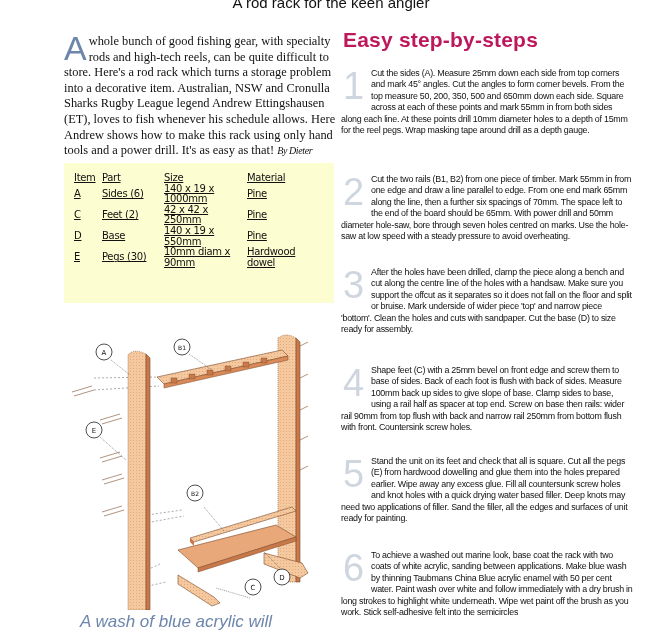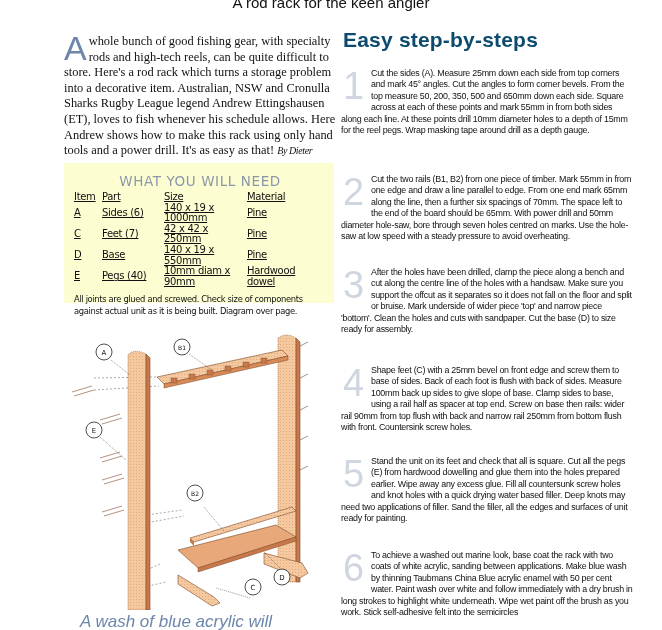--- a/index.html
+++ b/index.html
@@ -43,21 +43,21 @@
   .caption {
     position: absolute; left: 80px; top: 612px; width: 240px;
     font-family: "Liberation Sans", sans-serif; font-style: italic; font-size: 17px;
     color: #6d86ab; white-space: nowrap;
   }
 
   
   .steps-title {
     position: absolute; left: 343px; top: 28px;
     font-family: "Liberation Sans", sans-serif; font-weight: bold; font-size: 21px;
-    color: #0c4a6e; letter-spacing: 0.2px;
+    color: #be185d; letter-spacing: 0.2px;
   }
   .step {
     position: absolute; left: 341px; width: 292px;
     font-family: "Liberation Sans", sans-serif; font-size: 8.9px; line-height: 11.4px;
     letter-spacing: -0.25px; color: #111;
   }
   .step-num {
     float: left; font-size: 38px; line-height: 33px; color: #d0d6e0;
     font-family: "Liberation Sans", sans-serif; width: 26px; margin: 2px 2px 0 2px;
     height: 34px;
@@ -66,58 +66,56 @@
 </head>
 <body>
 
 <div class="page-header">A rod rack for the keen angler</div>
 
 <div class="intro">
   <span class="dropcap">A</span><span> whole bunch of good fishing gear, with specialty rods and high-tech reels, can be quite difficult to store. Here's a rod rack which turns a storage problem into a decorative item. Australian, NSW and Cronulla Sharks Rugby League legend Andrew Ettingshausen (ET), loves to fish whenever his schedule allows. Here Andrew shows how to make this rack using only hand tools and a power drill. It's as easy as that! </span><span class="byline">By Dieter Myllus</span>
 </div>
 
 <div class="needs-box">
-  <div class="needs-title">WHAT YOU WILL NEED</div>
   <table class="needs-table">
     <thead>
       <tr>
         <th class="c1">Item</th>
         <th class="c2">Part</th>
         <th class="c3">Size</th>
         <th>Material</th>
       </tr>
     </thead>
     <tbody>
       <tr>
         <td>A</td>
         <td>Sides (6)</td>
         <td>140 x 19 x 1000mm</td>
         <td>Pine</td>
       </tr>
       <tr>
         <td>C</td>
-        <td>Feet (7)</td>
+        <td>Feet (2)</td>
         <td>42 x 42 x 250mm</td>
         <td>Pine</td>
       </tr>
       <tr>
         <td>D</td>
         <td>Base</td>
         <td>140 x 19 x 550mm</td>
         <td>Pine</td>
       </tr>
       <tr>
         <td>E</td>
-        <td>Pegs (40)</td>
+        <td>Pegs (30)</td>
         <td>10mm diam x 90mm</td>
         <td>Hardwood dowel</td>
       </tr>
     </tbody>
   </table>
-  <div class="needs-note">All joints are glued and screwed. Check size of components against actual unit as it is being built. Diagram over page.</div>
 </div>
 
 <div class="diagram">
   <svg width="270" height="290" viewBox="0 0 270 290">
     <defs>
       <pattern id="woodp" width="3" height="3" patternUnits="userSpaceOnUse">
         <rect width="3" height="3" fill="#f4c9a0"></rect>
         <rect width="1" height="1" fill="#e8a878"></rect>
       </pattern>
     </defs>

